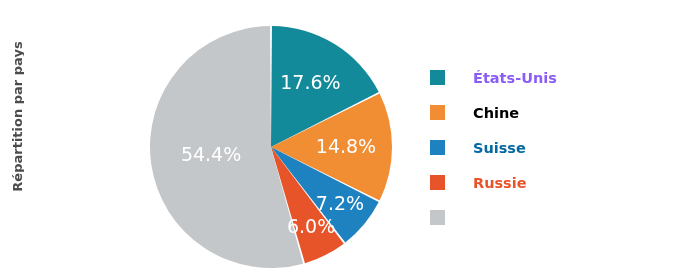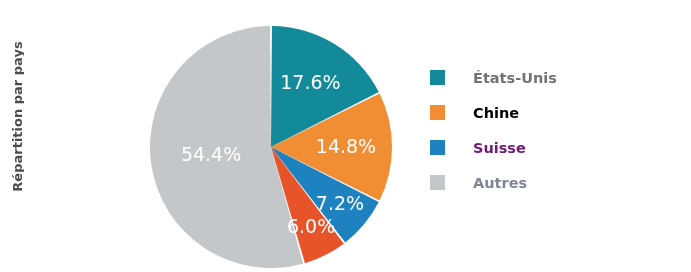--- a/index.html
+++ b/index.html
@@ -117,29 +117,32 @@
           <text x="340.0" y="204.1" class="slice-label" fill="#ffffff">7.2%</text>
           <text x="311.1" y="227.0" class="slice-label" fill="#ffffff">6.0%</text>
           <text x="211.1" y="155.3" class="slice-label" fill="#ffffff">54.4%</text>
         </g>
     </svg>
   </div>
 
   <div id="legend">
       <div class="legend-row">
         <span class="legend-swatch" style="background: rgb(19, 138, 154);"></span>
-        <span class="legend-label" style="color: #737373;">États-Unis</span>
+        <span class="legend-label" style="color: #8b5cf6;">États-Unis</span>
       </div>
       <div class="legend-row">
         <span class="legend-swatch" style="background: rgb(241, 141, 51);"></span>
         <span class="legend-label" style="color: #000000;">Chine</span>
       </div>
       <div class="legend-row">
         <span class="legend-swatch" style="background: rgb(31, 130, 192);"></span>
-        <span class="legend-label" style="color: #701a75;">Suisse</span>
+        <span class="legend-label" style="color: #0369a1;">Suisse</span>
+      </div>
+      <div class="legend-row">
+        <span class="legend-swatch" style="background: rgb(232, 84, 42);"></span>
+        <span class="legend-label" style="color: rgb(232, 84, 42);">Russie</span>
       </div>
       <div class="legend-row">
         <span class="legend-swatch" style="background: rgb(196, 199, 201);"></span>
-        <span class="legend-label" style="color: rgb(125, 136, 148);">Autres</span>
       </div>
     </div>
 
 </div>
 
 </body></html>

